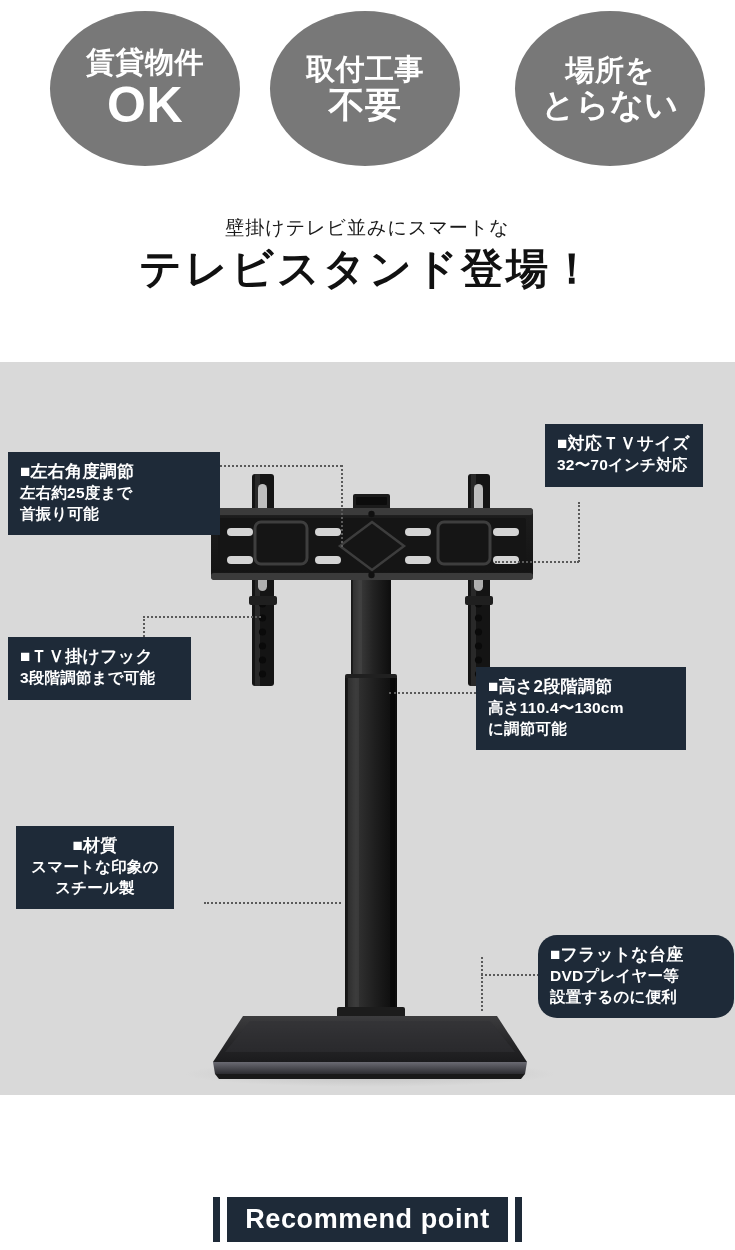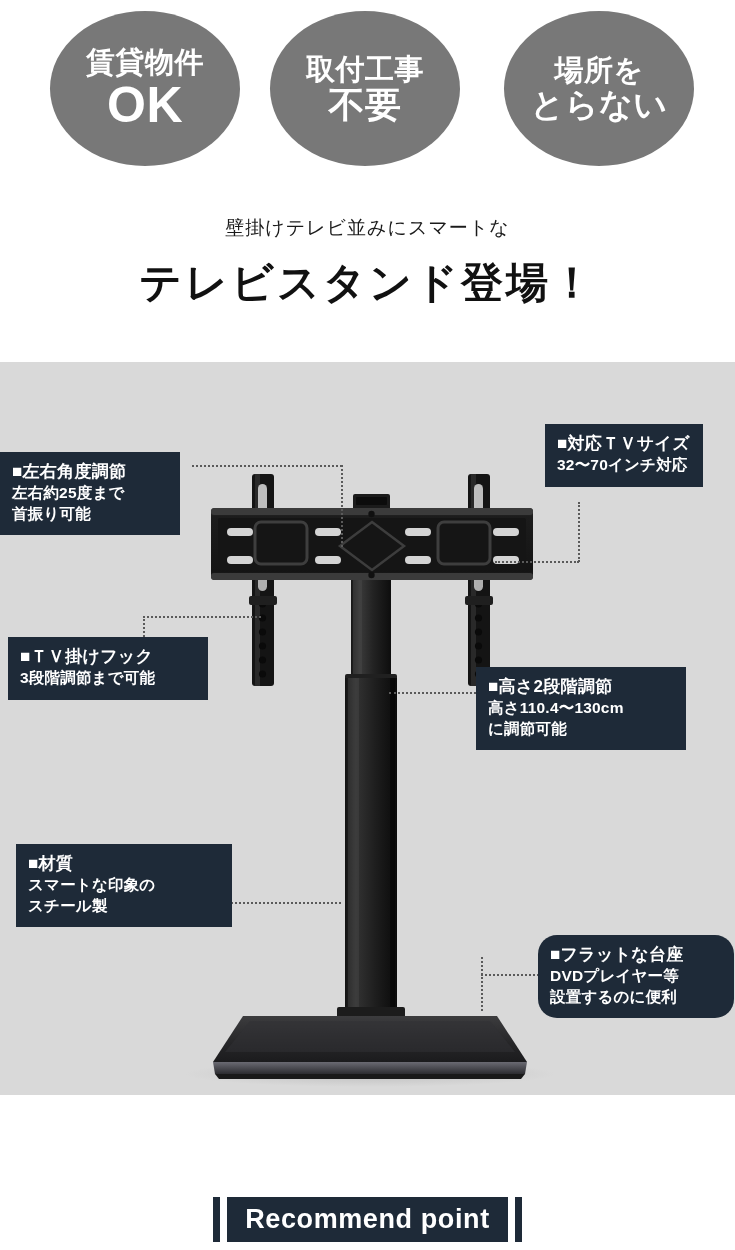--- a/index.html
+++ b/index.html
@@ -29,21 +29,21 @@
     display: flex;
     flex-direction: column;
     align-items: center;
     justify-content: center;
     color: #ffffff;
     text-align: center;
     line-height: 1.0;
   }
   .badge-1 { left: 50px;  top: 11px; width: 190px; height: 155px; }
   .badge-2 { left: 270px; top: 11px; width: 190px; height: 155px; }
-  .badge-3 { left: 504px; top: 11px; width: 190px; height: 155px; }
+  .badge-3 { left: 515px; top: 11px; width: 190px; height: 155px; }
 
   .badge .b-top {
     font-size: 29px;
     font-weight: 700;
     letter-spacing: 0.5px;
     margin-bottom: 3px;
   }
   .badge .b-main {
     font-weight: 700;
     letter-spacing: 0.5px;
@@ -58,21 +58,20 @@
     position: absolute;
     left: 0;
     top: 215px;
     width: 735px;
     text-align: center;
   }
   .headline .sub {
     font-size: 19px;
     color: #1a1a1a;
     letter-spacing: 1px;
-    margin-bottom: 14px;
   }
   .headline .main {
     font-size: 42px;
     font-weight: 700;
     color: #111111;
     letter-spacing: 3px;
   }
 
   
   .stage {
@@ -102,23 +101,23 @@
     letter-spacing: 0.3px;
   }
   .callout .c-line {
     font-size: 15.5px;
     font-weight: 700;
     white-space: nowrap;
     letter-spacing: 0.2px;
   }
 
   
-  .co-angle  { left: 0;   top: 90px;  width: 180px; }
-  .co-hook   { left: 8px;   top: 275px; width: 200px; }
-  .co-mat    { left: 16px;  top: 482px; width: 216px; }
+  .co-angle  { left: 8px;   top: 90px;  width: 212px; }
+  .co-hook   { left: 8px;   top: 275px; width: 183px; }
+  .co-mat    { left: 16px;  top: 464px; width: 158px; text-align: center; }
   .co-tvsize { left: 545px; top: 62px;  width: 158px; }
   .co-height { left: 476px; top: 305px; width: 210px; }
   .co-base   { left: 538px; top: 573px; width: 196px; border-radius: 19px; }
 
   
   .dot-h {
     position: absolute;
     height: 0;
     border-top: 2px dotted #5a5a5a;
     z-index: 3;

